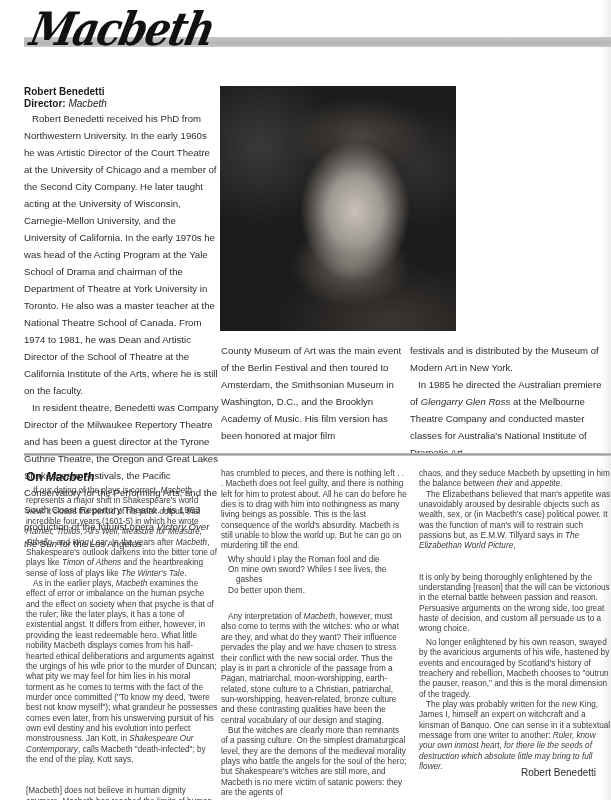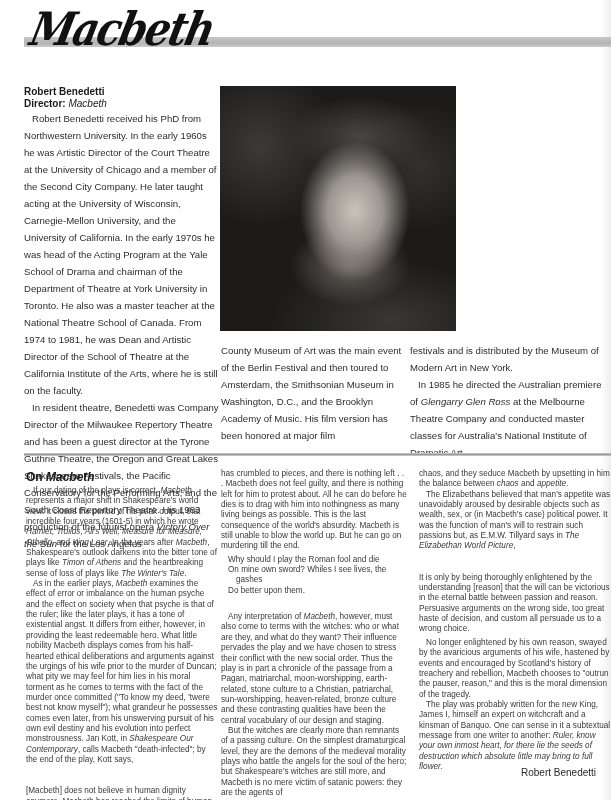--- a/index.html
+++ b/index.html
@@ -117,20 +117,20 @@
   <p class="q" style="margin-top:0">has crumbled to pieces, and there is nothing left . . . Macbeth does not feel guilty, and there is nothing left for him to protest about. All he can do before he dies is to drag with him into nothingness as many living beings as possible. This is the last consequence of the world's absurdity. Macbeth is still unable to blow the world up. But he can go on murdering till the end.</p>
   <p class="v">Why should I play the Roman fool and die</p>
   <p class="v">On mine own sword? Whiles I see lives, the</p>
   <p class="v2">gashes</p>
   <p class="v" style="margin-bottom:16px">Do better upon them.</p>
   <p><span>Any interpretation of </span><i>Macbeth</i><span>, however, must also come to terms with the witches: who or what are they, and what do they want? Their influence pervades the play and we have chosen to stress their conflict with the new social order. Thus the play is in part a chronicle of the passage from a Pagan, matriarchal, moon-worshipping, earth-related, stone culture to a Christian, patriarchal, sun-worshipping, heaven-related, bronze culture and these contrasting qualities have been the central vocabulary of our design and staging.</span></p>
   <p>But the witches are clearly more than remnants of a passing culture. On the simplest dramaturgical level, they are the demons of the medieval morality plays who battle the angels for the soul of the hero; but Shakespeare's witches are still more, and Macbeth is no mere victim of satanic powers: they are the agents of</p>
 </div>
 
 <div class="ess-col3 etxt">
-  <p style="text-indent:0"><span>chaos, and they seduce Macbeth by upsetting in him the balance between </span><i>chaos</i><span> and </span><i>appetite</i><span>.</span></p>
+  <p style="text-indent:0"><span>chaos, and they seduce Macbeth by upsetting in him the balance between </span><i>their</i><span> and </span><i>appetite</i><span>.</span></p>
   <p><span>The Elizabethans believed that man's appetite was unavoidably aroused by desirable objects such as wealth, sex, or (in Macbeth's case) political power. It was the function of man's will to restrain such passions but, as E.M.W. Tillyard says in </span><i>The Elizabethan World Picture</i><span>,</span></p>
   <p class="q">It is only by being thoroughly enlightened by the understanding [reason] that the will can be victorious in the eternal battle between passion and reason. Persuasive arguments on the wrong side, too great haste of decision, and custom all persuade us to a wrong choice.</p>
   <p>No longer enlightened by his own reason, swayed by the avaricious arguments of his wife, hastened by events and encouraged by Scotland's history of treachery and rebellion, Macbeth chooses to "outrun the pauser, reason," and this is the moral dimension of the tragedy.</p>
   <p><span>The play was probably written for the new King, James I, himself an expert on witchcraft and a kinsman of Banquo. One can sense in it a subtextual message from one writer to another: </span><i>Ruler, know your own inmost heart, for there lie the seeds of destruction which absolute little may bring to full flower.</i></p>
 </div>
 
 <div class="signature">Robert Benedetti</div>
 
 </body></html>

